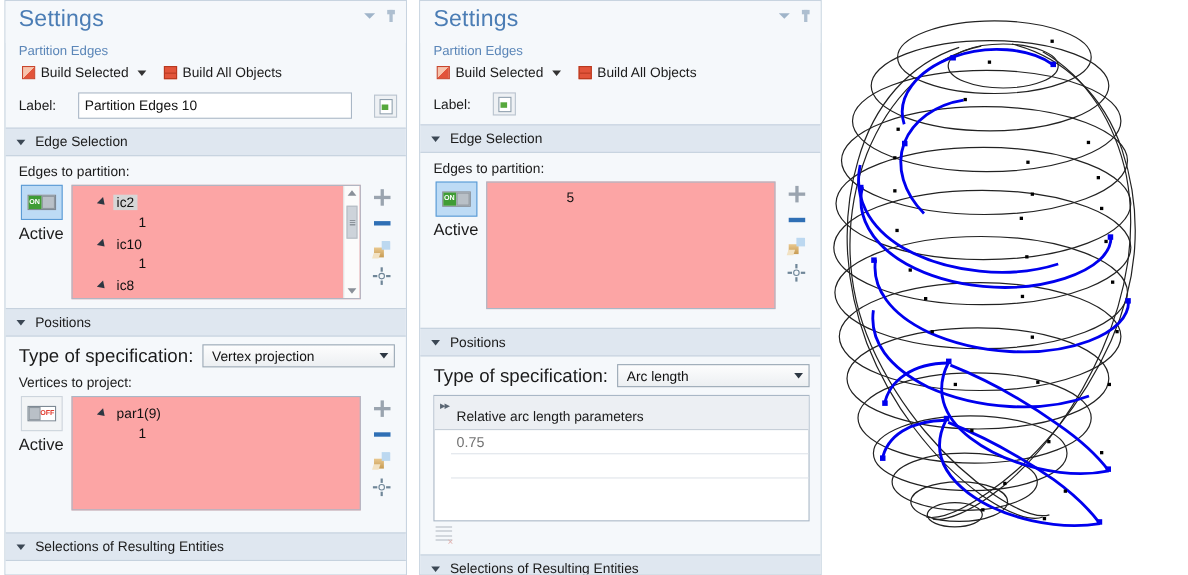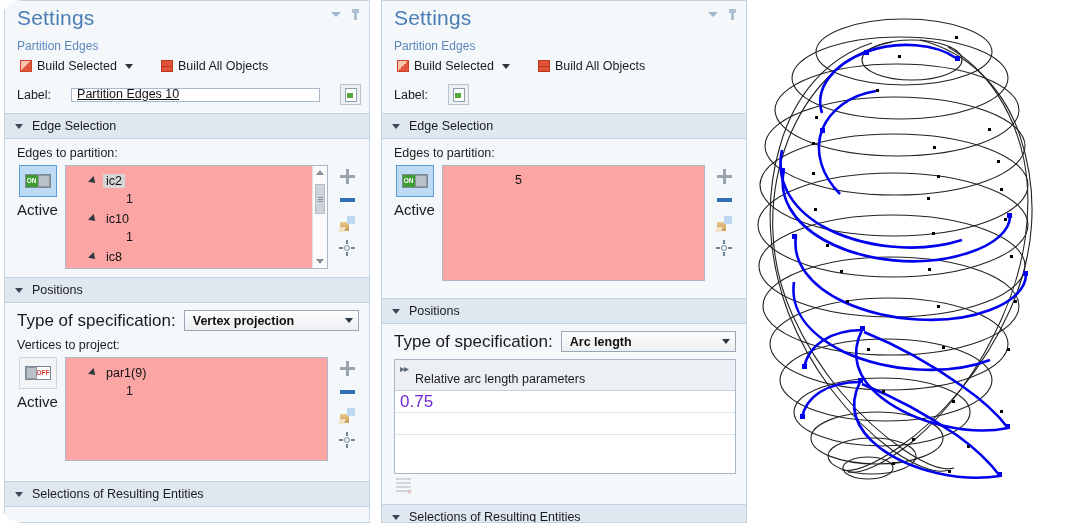--- a/index.html
+++ b/index.html
@@ -7,21 +7,20 @@
     padding: 0;
     background: #ffffff;
     font-family: "Liberation Sans", sans-serif;
   }
   #root {
     position: relative;
     width: 1080px;
     height: 523px;
     background: #ffffff;
     overflow: hidden;
-    border-radius: 23px;
   }
 
   
   .panel {
     position: absolute;
     top: 0;
     height: 523px;
     background: #f5f8fb;
     border: 1px solid #c8d4e0;
     box-sizing: border-box;
@@ -74,21 +73,21 @@
     padding: 0 12px 2px 12px;
     font-size: 12px;
     color: #5b86b8;
   }
 
   
   .build-row {
     display: flex;
     align-items: center;
     padding: 3px 12px 6px 12px;
-    gap: 14px;
+    gap: 2px;
     font-size: 12.5px;
     color: #1b1b1b;
   }
   .tb-item {
     display: flex;
     align-items: center;
     gap: 5px;
     padding: 1px 3px;
     cursor: default;
   }
@@ -119,30 +118,29 @@
   
   .label-row {
     display: flex;
     align-items: center;
     padding: 4px 8px 8px 12px;
     gap: 20px;
   }
   .label-caption { font-size: 12.5px; color: #1b1b1b; }
   .label-input {
     flex: 1;
-    height: 14px;
+    height: 24px;
     border: 1px solid #a9b7c6;
     background: #fff;
     font-size: 12.5px;
     color: #111;
     padding: 0 5px;
     box-sizing: border-box;
     line-height: 19px;
     font-family: "Liberation Sans", sans-serif;
-    text-decoration: underline;
   }
   .label-editbtn {
     width: 21px; height: 21px;
     border: 1px solid #b9c4cf;
     background: #eef1f4;
     box-sizing: border-box;
     position: relative;
   }
   .label-editbtn::before {
     content:"";
@@ -333,21 +331,21 @@
     border: 1px solid #9aa7b4;
     background: linear-gradient(#fdfdfd,#eceff2);
     box-sizing: border-box;
     position: relative;
     font-size: 12.5px;
     color: #111;
     display: flex;
     align-items: center;
     padding-left: 8px;
   }
-  .combo .cv { flex: 1; font-weight: bold; }
+  .combo .cv { flex: 1; }
   .combo .carrow {
     width: 18px; height: 100%;
     display: flex; align-items: center; justify-content: center;
   }
   .combo .carrow i {
     width:0;height:0;
     border-left:4px solid transparent;
     border-right:4px solid transparent;
     border-top:5px solid #2d3742;
   }
@@ -368,25 +366,26 @@
     color: #1b1b1b;
   }
   .tbl-head .hdr-txt { position: absolute; left: 20px; bottom: 4px; }
   .tbl-head .grip {
     position: absolute; left: 5px; top: 3px;
     font-size: 10px; color: #5a6673; letter-spacing: -1px;
   }
   .tbl-cell {
     height: 22px;
     border-bottom: 1px solid #dfe4ea;
-    font-size: 17px;
-    color: #6d28d9;
+    font-size: 13px;
+    color: #737373;
     padding: 0 5px;
     line-height: 22px;
     box-sizing: border-box;
+    margin-left: 15px;
   }
   .tbl-blank { height: 38px; }
   .tbl-foot { height: 22px; display: flex; align-items: center; padding-left: 2px; }
   .icon-cleartbl {
     width: 15px; height: 15px; opacity: .38;
     background: repeating-linear-gradient(#9aa4af 0 2px, transparent 2px 4px);
     position: relative;
   }
   .icon-cleartbl::after {
     content:"×"; position:absolute; right:-1px; bottom:-4px;

